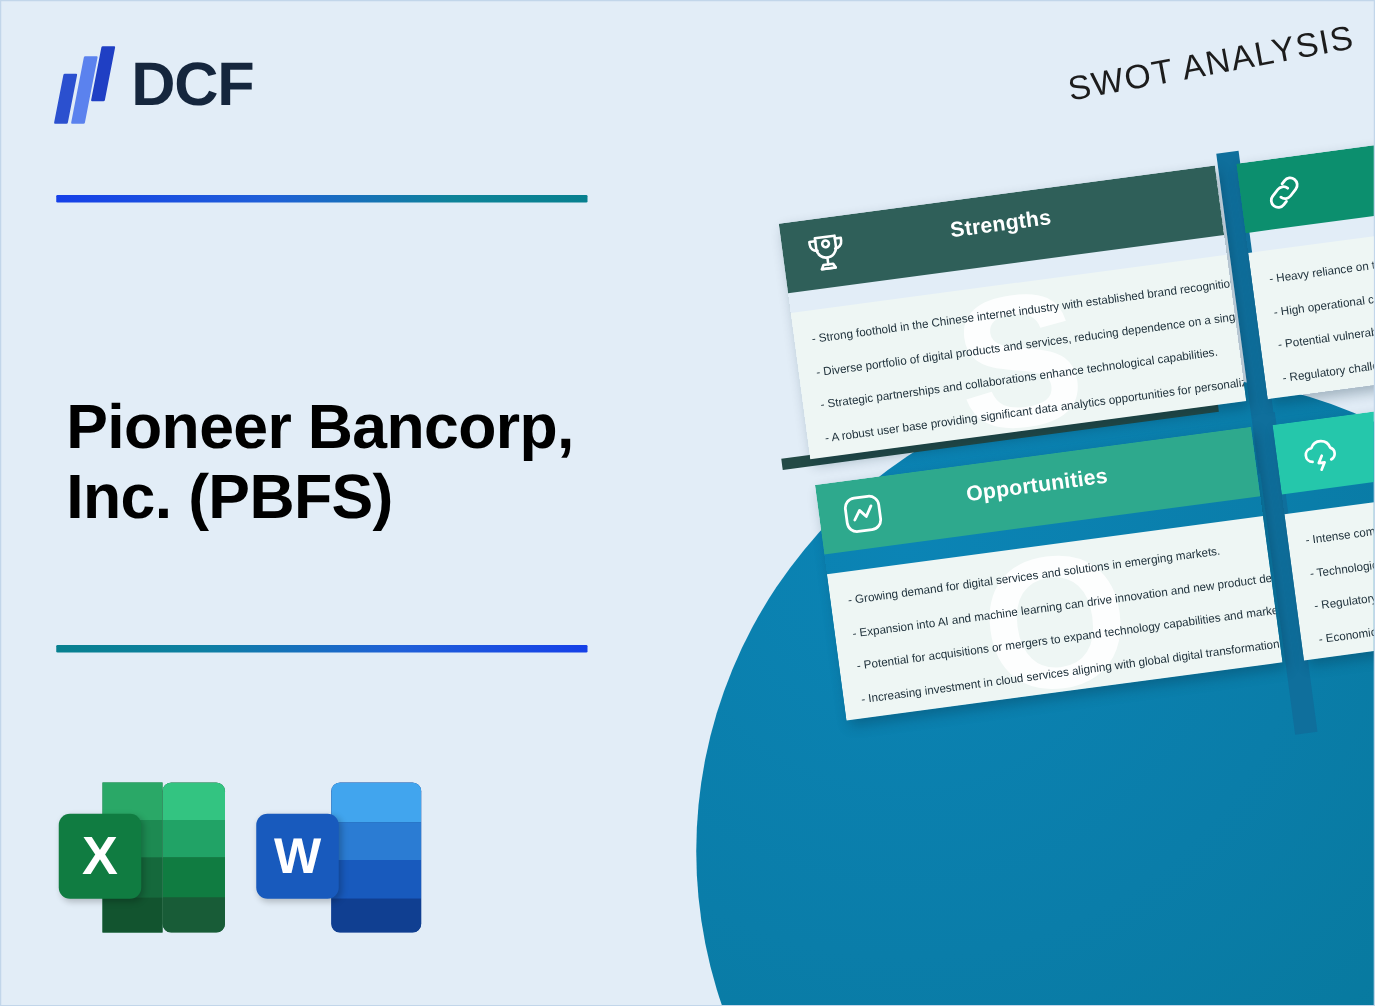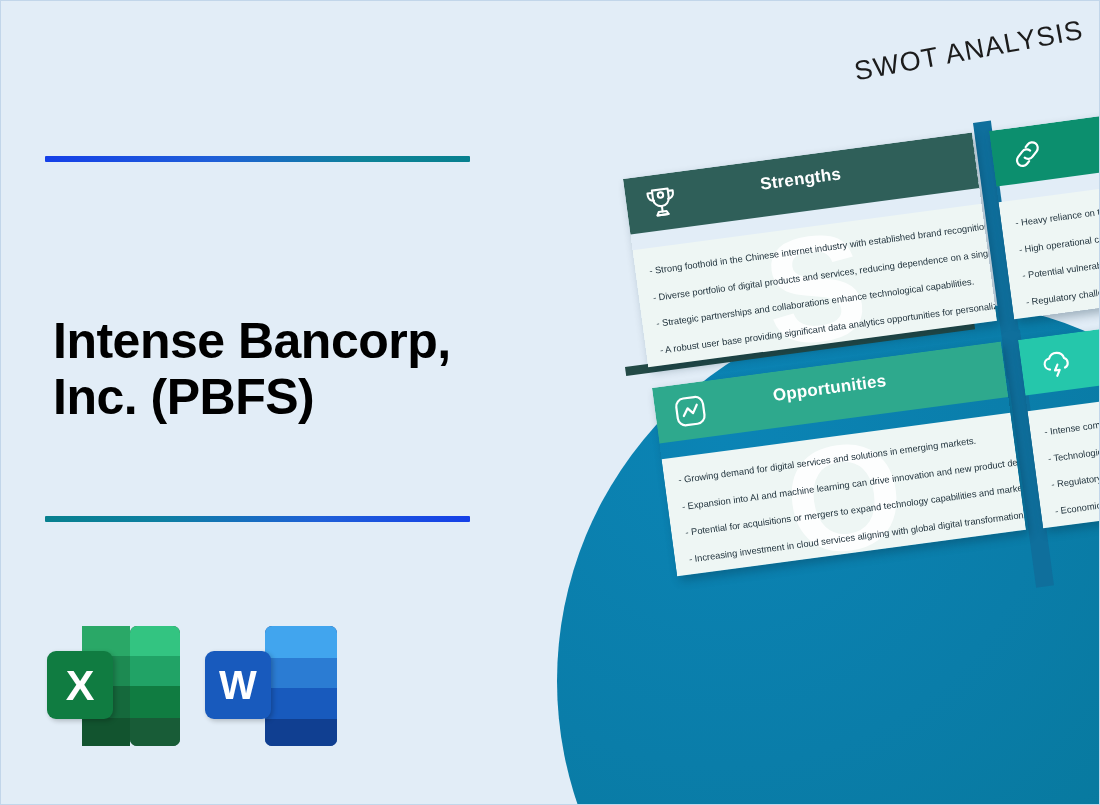--- a/index.html
+++ b/index.html
@@ -231,24 +231,32 @@
             <li>Economic downturn exposure.</li>
           </ul>
         </div>
       </div>
 
     </div>
   </div>
 
   <div class="left-panel">
 
+    <div class="logo-wrap">
+      <span class="logo-mark">
+        <span class="logo-bar b1"></span>
+        <span class="logo-bar b2"></span>
+        <span class="logo-bar b3"></span>
+      </span>
+      <span class="logo-text">DCF</span>
+    </div>
 
     <div class="divider top"></div>
 
-    <h1 class="page-title">Intense Bancorp, Inc. (PBFS)</h1>
+    <h1 class="page-title">Pioneer Bancorp, Inc. (PBFS)</h1>
 
     <div class="divider bottom"></div>
 
     <div class="file-icons">
 
       <div class="fi">
         <div class="xl-lpage"></div>
           <div class="xl-lp2"></div>
           <div class="xl-lp3"></div>
         <div class="xl-lp4"></div>

